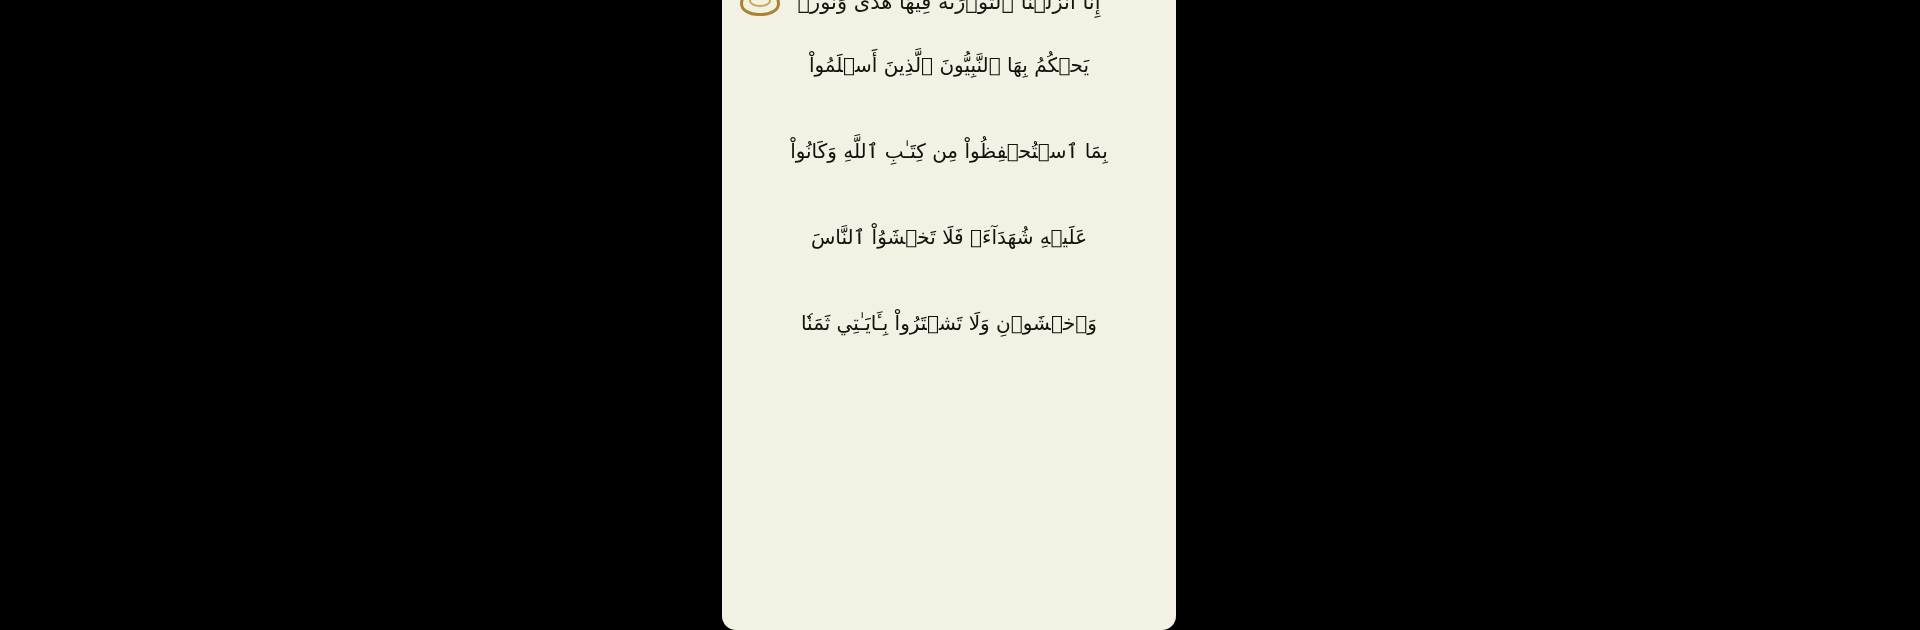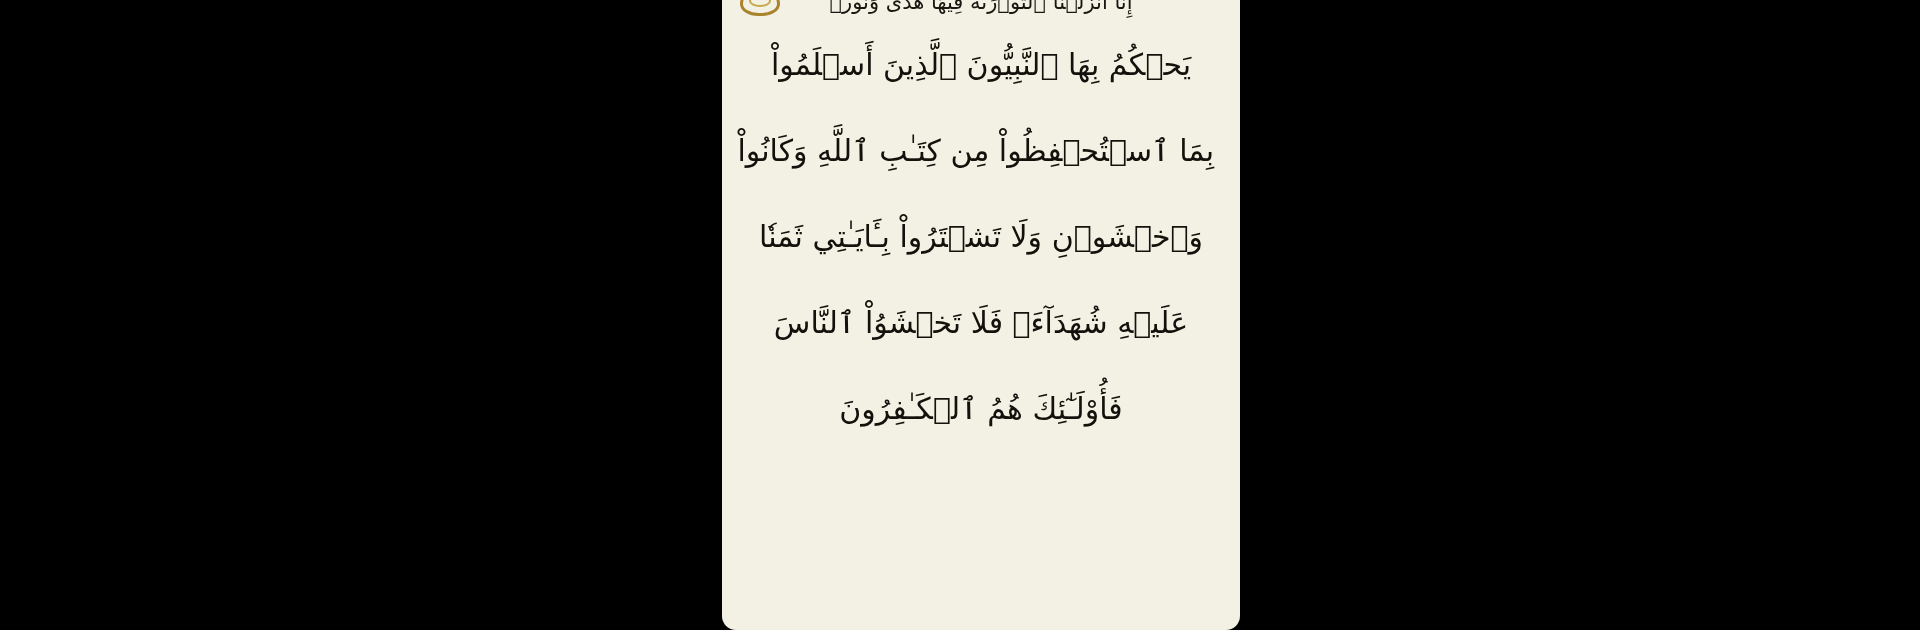--- a/index.html
+++ b/index.html
@@ -19,21 +19,21 @@
     width: 1920px;
     height: 630px;
     background: #000000;
   }
 
   
   #page-panel {
     position: absolute;
     left: 722px;
     top: 0px;
-    width: 518px;
+    width: 454px;
     height: 630px;
     background: #f2f1e4;
     border-radius: 0 0 14px 14px;
     box-shadow: 0 0 0 1px rgba(0,0,0,0.25);
     overflow: hidden;
   }
 
   
   #ayah-block {
     position: absolute;
@@ -43,21 +43,21 @@
     padding: 0 26px;
     box-sizing: border-box;
     direction: rtl;
     text-align: center;
   }
 
   .ayah-line {
     display: block;
     color: #14110c;
     font-family: "DejaVu Sans", sans-serif;
-    font-size: 30px;
+    font-size: 20px;
     line-height: 86px;
     white-space: nowrap;
     letter-spacing: 0px;
     direction: rtl;
     unicode-bidi: isolate;
   }
 
   
   .ayah-line.partial {
     font-size: 21px;
@@ -107,19 +107,18 @@
   <div class="gutter" id="gutter-right"></div>
 
   <div id="page-panel">
 
     <div id="juz-marker"></div>
 
     <div id="ayah-block">
       <span class="ayah-line partial">إِنَّآ أَنزَلۡنَا ٱلتَّوۡرَىٰةَ فِيهَا هُدٗى وَنُورٞ</span>
       <span class="ayah-line">يَحۡكُمُ بِهَا ٱلنَّبِيُّونَ ٱلَّذِينَ أَسۡلَمُواْ</span>
       <span class="ayah-line">بِمَا ٱسۡتُحۡفِظُواْ مِن كِتَـٰبِ ٱللَّهِ وَكَانُواْ</span>
+      <span class="ayah-line">عَلَيۡهِ شُهَدَآءَۚ فَلَا تَخۡشَوُاْ ٱلنَّاسَ</span>
       <span class="ayah-line">وَٱخۡشَوۡنِ وَلَا تَشۡتَرُواْ بِـَٔايَـٰتِي ثَمَنٗا</span>
-      <span class="ayah-line">عَلَيۡهِ شُهَدَآءَۚ فَلَا تَخۡشَوُاْ ٱلنَّاسَ</span>
-      <span class="ayah-line">فَأُوْلَـٰٓئِكَ هُمُ ٱلۡكَـٰفِرُونَ</span>
     </div>
 
   </div>
 </div>
 
 </body></html>

